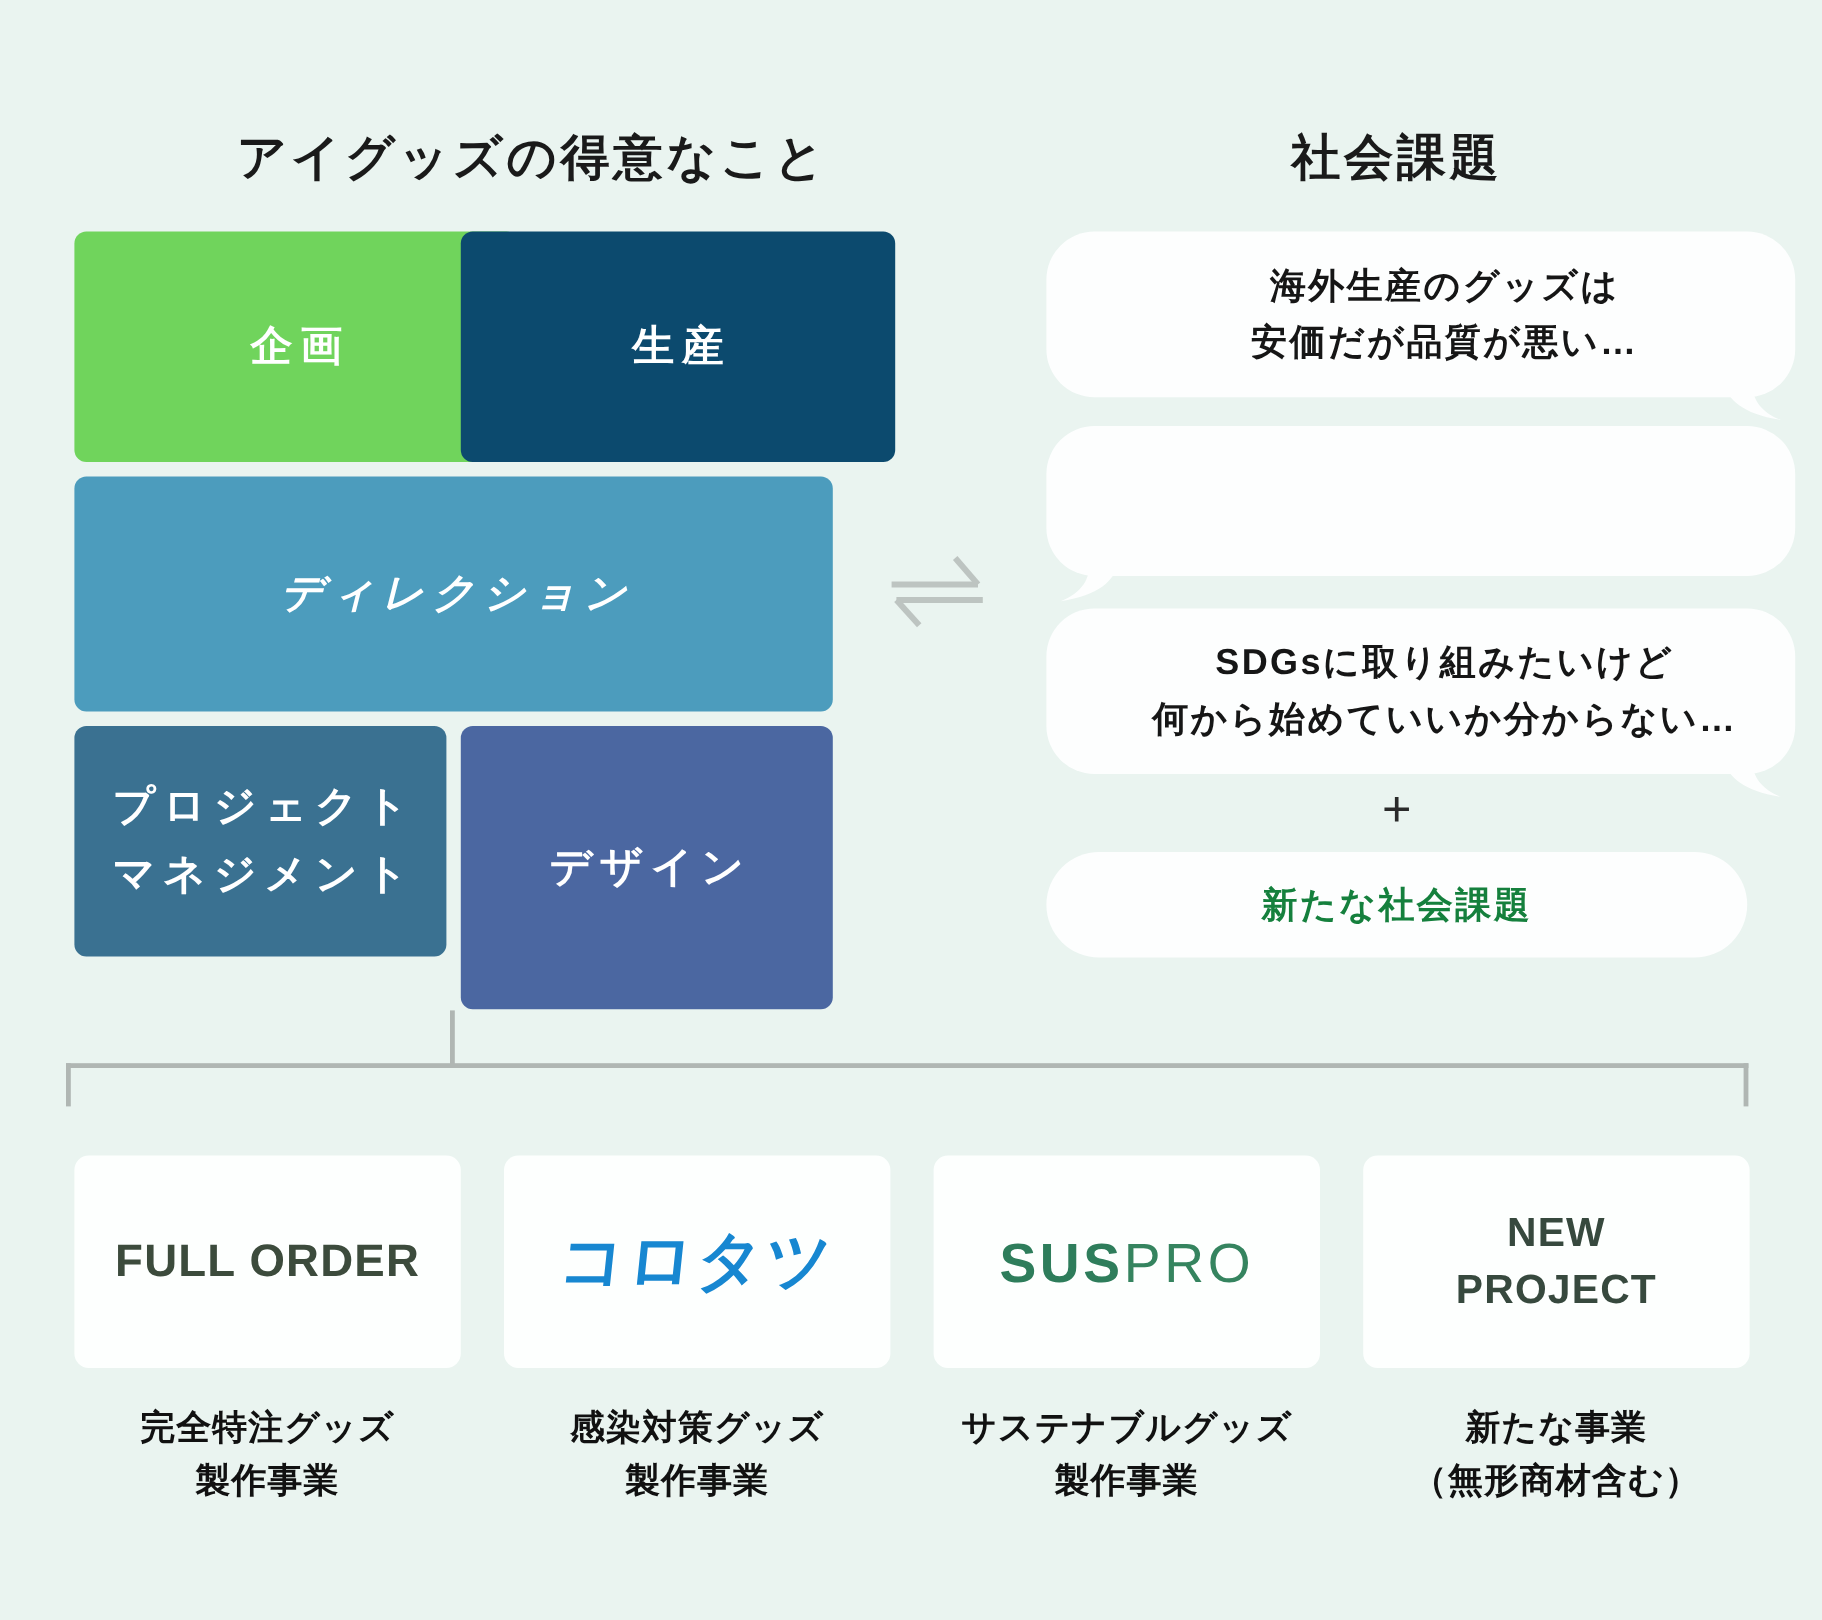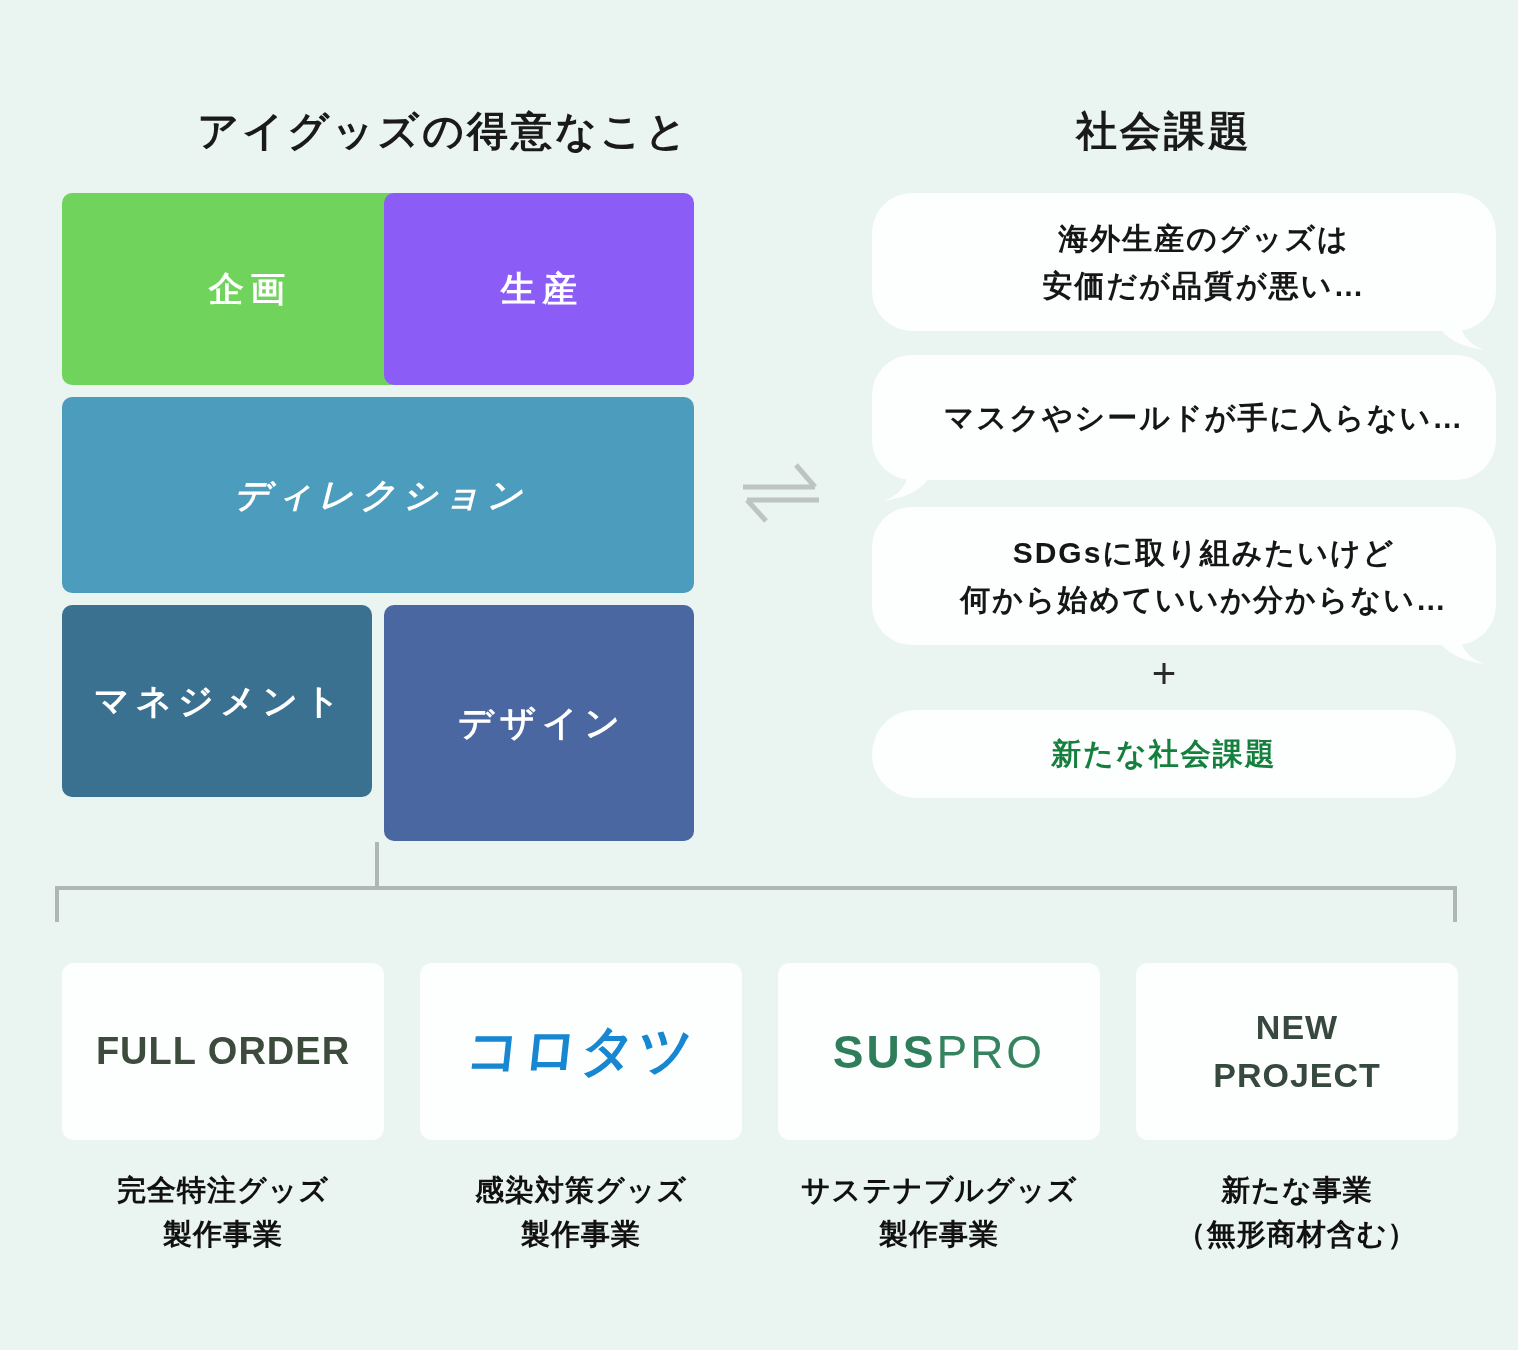--- a/index.html
+++ b/index.html
@@ -25,21 +25,21 @@
     position:absolute;border-radius:10px;
     display:flex;align-items:center;justify-content:center;
     flex-direction:column;
     color:#ffffff;font-weight:700;
   }
   .box .bl{
     font-size:35px;letter-spacing:0.18em;text-indent:0.18em;
     line-height:1.62;text-align:center;
   }
   .box-kikaku{left:62px;top:193px;width:370px;height:192px;background:#70d45c;}
-  .box-seisan{left:384px;top:193px;width:310px;height:192px;background:#8b5cf6;}
+  .box-seisan{left:384px;top:193px;width:362px;height:192px;background:#0c4a6e;}
   .box-direction{left:62px;top:397px;width:632px;height:196px;background:#4c9cbd;font-style:italic;}
   .box-pm{left:62px;top:605px;width:310px;height:192px;background:#3a7191;}
   .box-design{left:384px;top:605px;width:310px;height:236px;background:#4b67a1;}
 
   .harpoons{position:absolute;left:740px;top:460px;}
 
   .bubble{
     position:absolute;left:872px;width:584px;
     background:#fdfefe;border-radius:40px;
     display:flex;flex-direction:column;align-items:center;justify-content:center;padding-left:40px;
@@ -117,20 +117,21 @@
   <div class="box box-kikaku">
     <div class="bl">企画</div>
   </div>
   <div class="box box-seisan">
     <div class="bl">生産</div>
   </div>
   <div class="box box-direction">
     <div class="bl">ディレクション</div>
   </div>
   <div class="box box-pm">
+    <div class="bl">プロジェクト</div>
     <div class="bl">マネジメント</div>
   </div>
   <div class="box box-design">
     <div class="bl">デザイン</div>
   </div>
 
   <svg class="harpoons" width="82" height="64" viewBox="0 0 82 64" fill="none">
     <polyline points="56,5 75,27" stroke="#bdc4c1" stroke-width="5"></polyline>
     <line x1="3" y1="27" x2="75" y2="27" stroke="#bdc4c1" stroke-width="5"></line>
     <line x1="7" y1="40" x2="79" y2="40" stroke="#bdc4c1" stroke-width="5"></line>
@@ -139,21 +140,20 @@
 
   <div class="bubble bubble-1">
     <div class="line">海外生産のグッズは</div>
     <div class="line">安価だが品質が悪い…</div>
     <svg class="tail tr" width="56" height="32" viewBox="0 0 56 32">
       <path d="M6 0 C 10 14, 22 26, 54 31 C 36 24, 29 11, 31 0 Z" fill="#fdfefe"></path>
     </svg>
   </div>
 
   <div class="bubble bubble-2">
-    <div class="line">マスクやシールドが手に入らない…</div>
     <svg class="tail tl" width="56" height="32" viewBox="0 0 56 32">
       <path d="M6 0 C 10 14, 22 26, 54 31 C 36 24, 29 11, 31 0 Z" fill="#fdfefe"></path>
     </svg>
   </div>
 
   <div class="bubble bubble-3">
     <div class="line">SDGsに取り組みたいけど</div>
     <div class="line">何から始めていいか分からない…</div>
     <svg class="tail tr" width="56" height="32" viewBox="0 0 56 32">
       <path d="M6 0 C 10 14, 22 26, 54 31 C 36 24, 29 11, 31 0 Z" fill="#fdfefe"></path>

